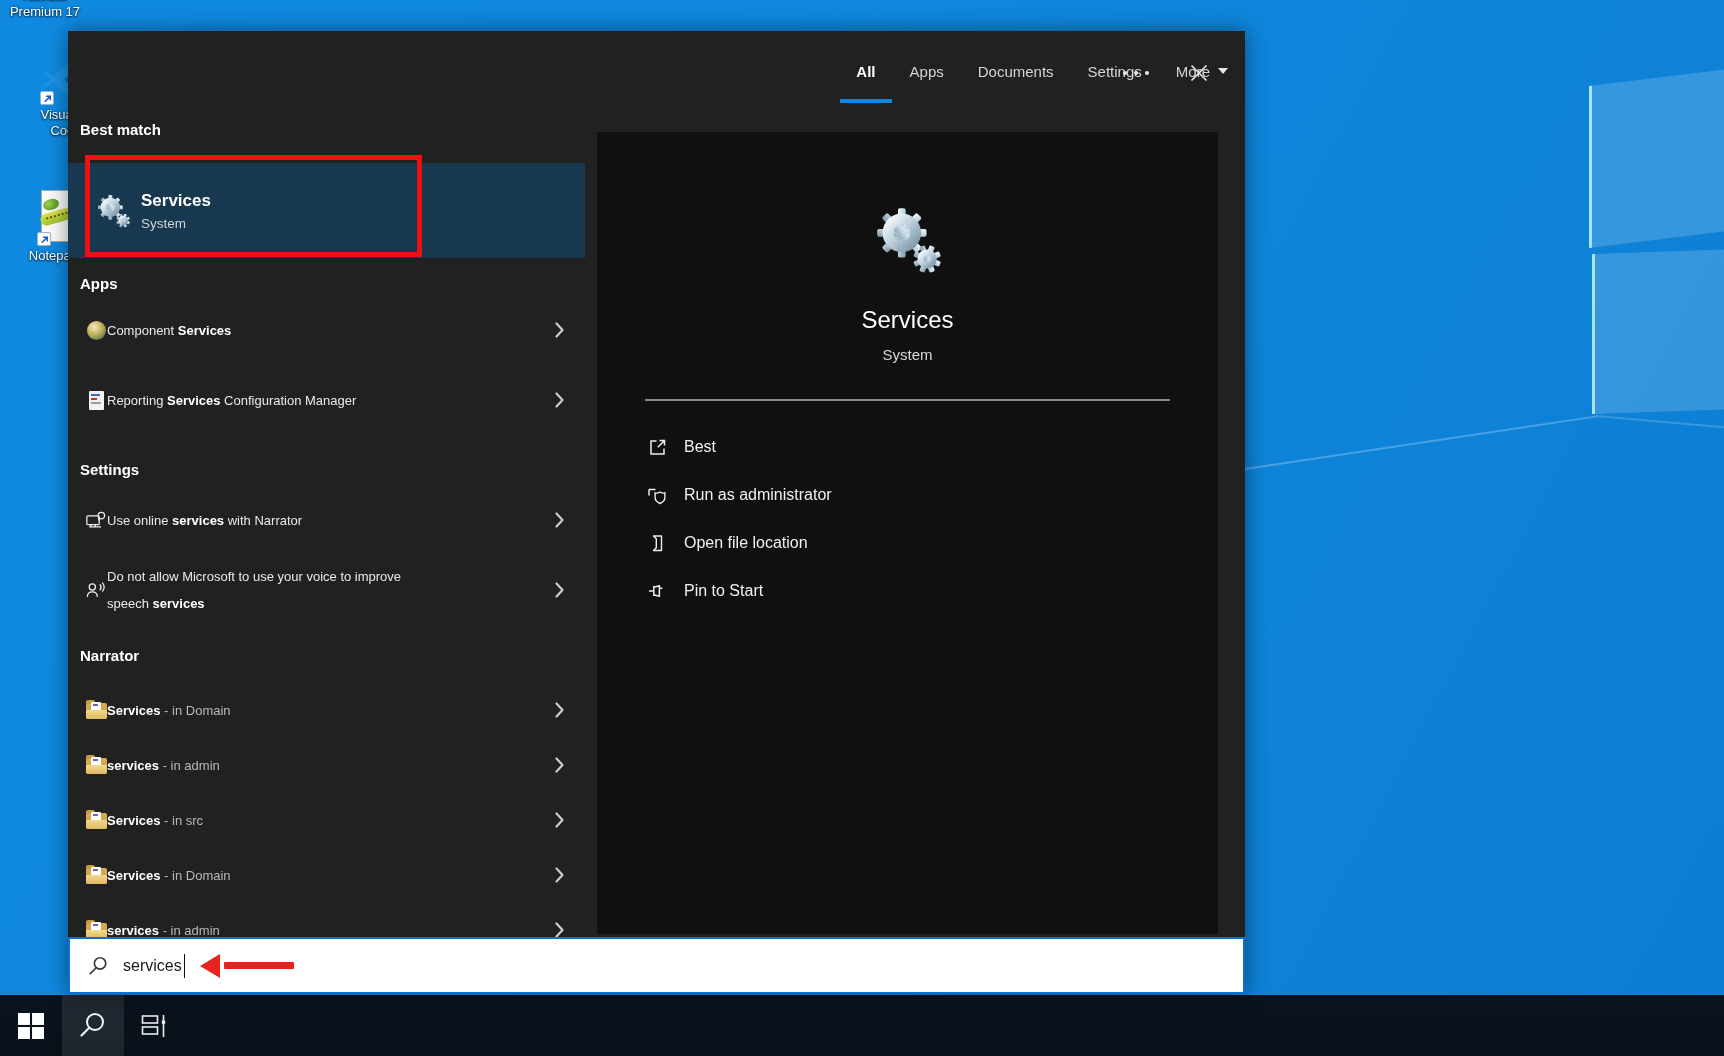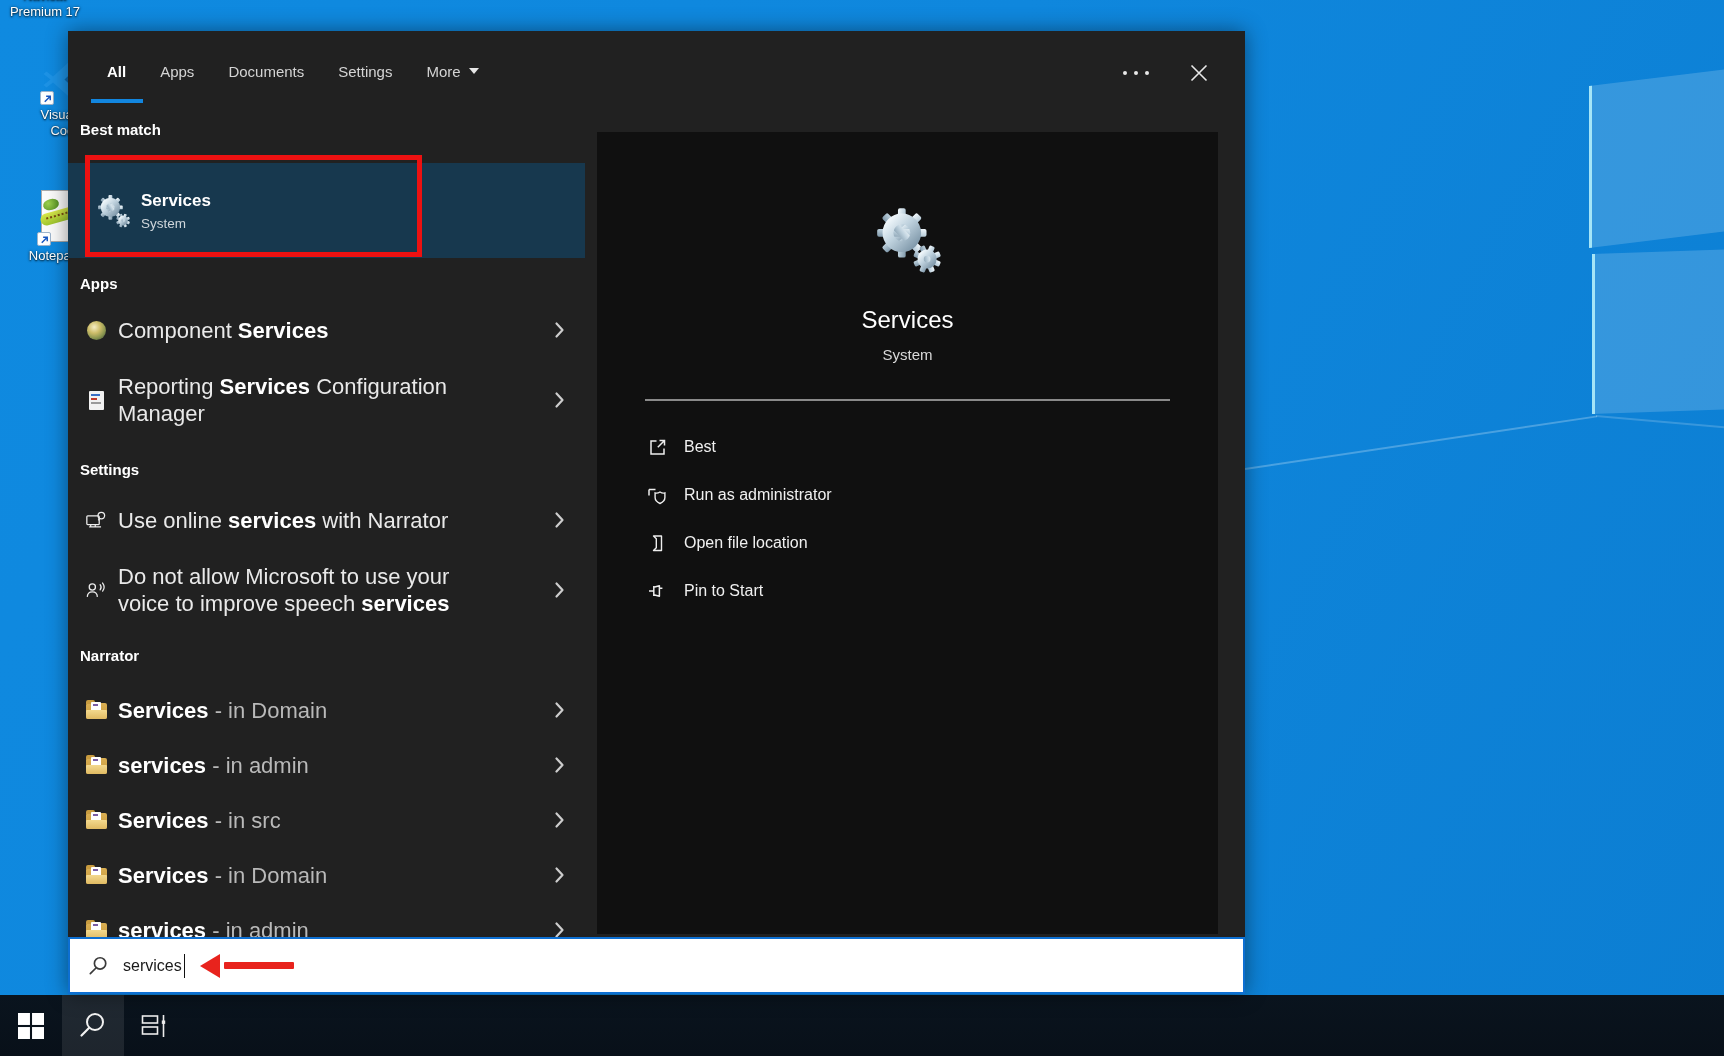--- a/index.html
+++ b/index.html
@@ -26,42 +26,42 @@
   .np-page { position:absolute; left:2px; top:0; width:38px; height:52px; background:#fbfbfb; border:1px solid #a9a9a9; clip-path:polygon(0 0,74% 0,100% 13%,100% 100%,0 100%); }
   .np-fold { position:absolute; left:29px; top:0; width:11px; height:8px; background:#d3d3d3; clip-path:polygon(0 0,100% 100%,0 100%); }
   .np-ribbon { position:absolute; left:1px; top:20px; width:38px; height:12px; background:linear-gradient(#d8e64a,#9fc62e); border-radius:6px; transform:rotate(-16deg); }
   .np-squiggle { position:absolute; left:6px; top:4px; width:26px; height:0; border-top:2px dotted #7a4b12; }
   .np-cham { position:absolute; left:4px; top:9px; width:16px; height:11px; background:radial-gradient(circle at 35% 35%,#9ed24e,#47841c); border-radius:50%; transform:rotate(-14deg); }
 
   
   .flyout { position:absolute; left:68px; top:31px; width:1177px; height:963px; z-index:10; box-shadow:0 0 20px rgba(0,0,0,.45); }
   .fly-main { position:relative; width:100%; height:906px; background:#212121; overflow:hidden; }
 
-  .tabsbar { position:relative; height:80px; display:flex; align-items:center; padding-left:22px; }
+  .tabsbar { position:relative; height:80px; display:flex; align-items:center; padding-left:22px;justify-content:flex-end; }
   .tab { position:relative; height:100%; display:flex; align-items:center; padding:0 17px; color:#d4d4d4; font-size:15px; cursor:default; }
   .tab.active { color:#fff; font-weight:bold; }
   .tab.active .tab-underline { position:absolute; bottom:8px; left:50%; transform:translateX(-50%); width:52px; height:4px; background:#1286df; }
   .caret-down { display:inline-block; width:0; height:0; border-left:5px solid transparent; border-right:5px solid transparent; border-top:6px solid #e6e6e6; margin-left:8px; }
   .header-right { position:absolute; right:36px; top:32px; display:flex; align-items:center; gap:40px; }
   .dots { display:flex; gap:7px; }
   .dots i { width:4px; height:4px; border-radius:50%; background:#e8e8e8; }
 
   .left-col { width:517px; }
   .sec-header { padding-left:12px; color:#fff; font-size:15px; font-weight:bold; height:24px; line-height:24px; }
   .sec-header.bm { margin-top:8px; height:22px; line-height:22px; }
 
   .bestmatch { margin-top:22px; width:517px; height:95px; background:#17384e; display:flex; align-items:center; padding-left:27px; }
   .bm-text { margin-left:9px; }
   .bm-title { color:#fff; font-size:17px; font-weight:bold; }
   .bm-sub { color:#cfd6db; font-size:13.5px; margin-top:5px; }
 
   .row { display:flex; align-items:center; width:517px; height:52px; padding:0 20px 0 17px; }
   .row.tall { height:80px; }
   .ric { width:22px; display:flex; justify-content:center; flex:0 0 22px; }
-  .rtext { margin-left:11px; color:#e9e9e9; font-size:22px; line-height:27px; max-width:338px; }
+  .rtext { margin-left:0; color:#e9e9e9; font-size:13px; line-height:27px; max-width:338px; }
   .rtext b { color:#fff; }
   .rtext .dim { color:#b9b9b9; }
   .chev { margin-left:auto; }
 
   .sphere { width:19px; height:19px; border-radius:50%; background:radial-gradient(circle at 38% 32%,#f5edc4 0%,#cdbd69 35%,#88944f 65%,#46573a 90%); }
   .docicon { position:relative; width:15px; height:19px; background:#f2f2f2; border-radius:1px; }
   .docicon i { position:absolute; left:2px; height:2px; }
   .docicon .l1 { top:3px; width:9px; background:#3a6fc4; }
   .docicon .l2 { top:7px; width:6px; background:#c0392b; }
   .docicon .l3 { top:11px; width:10px; background:#9a9a9a; }

